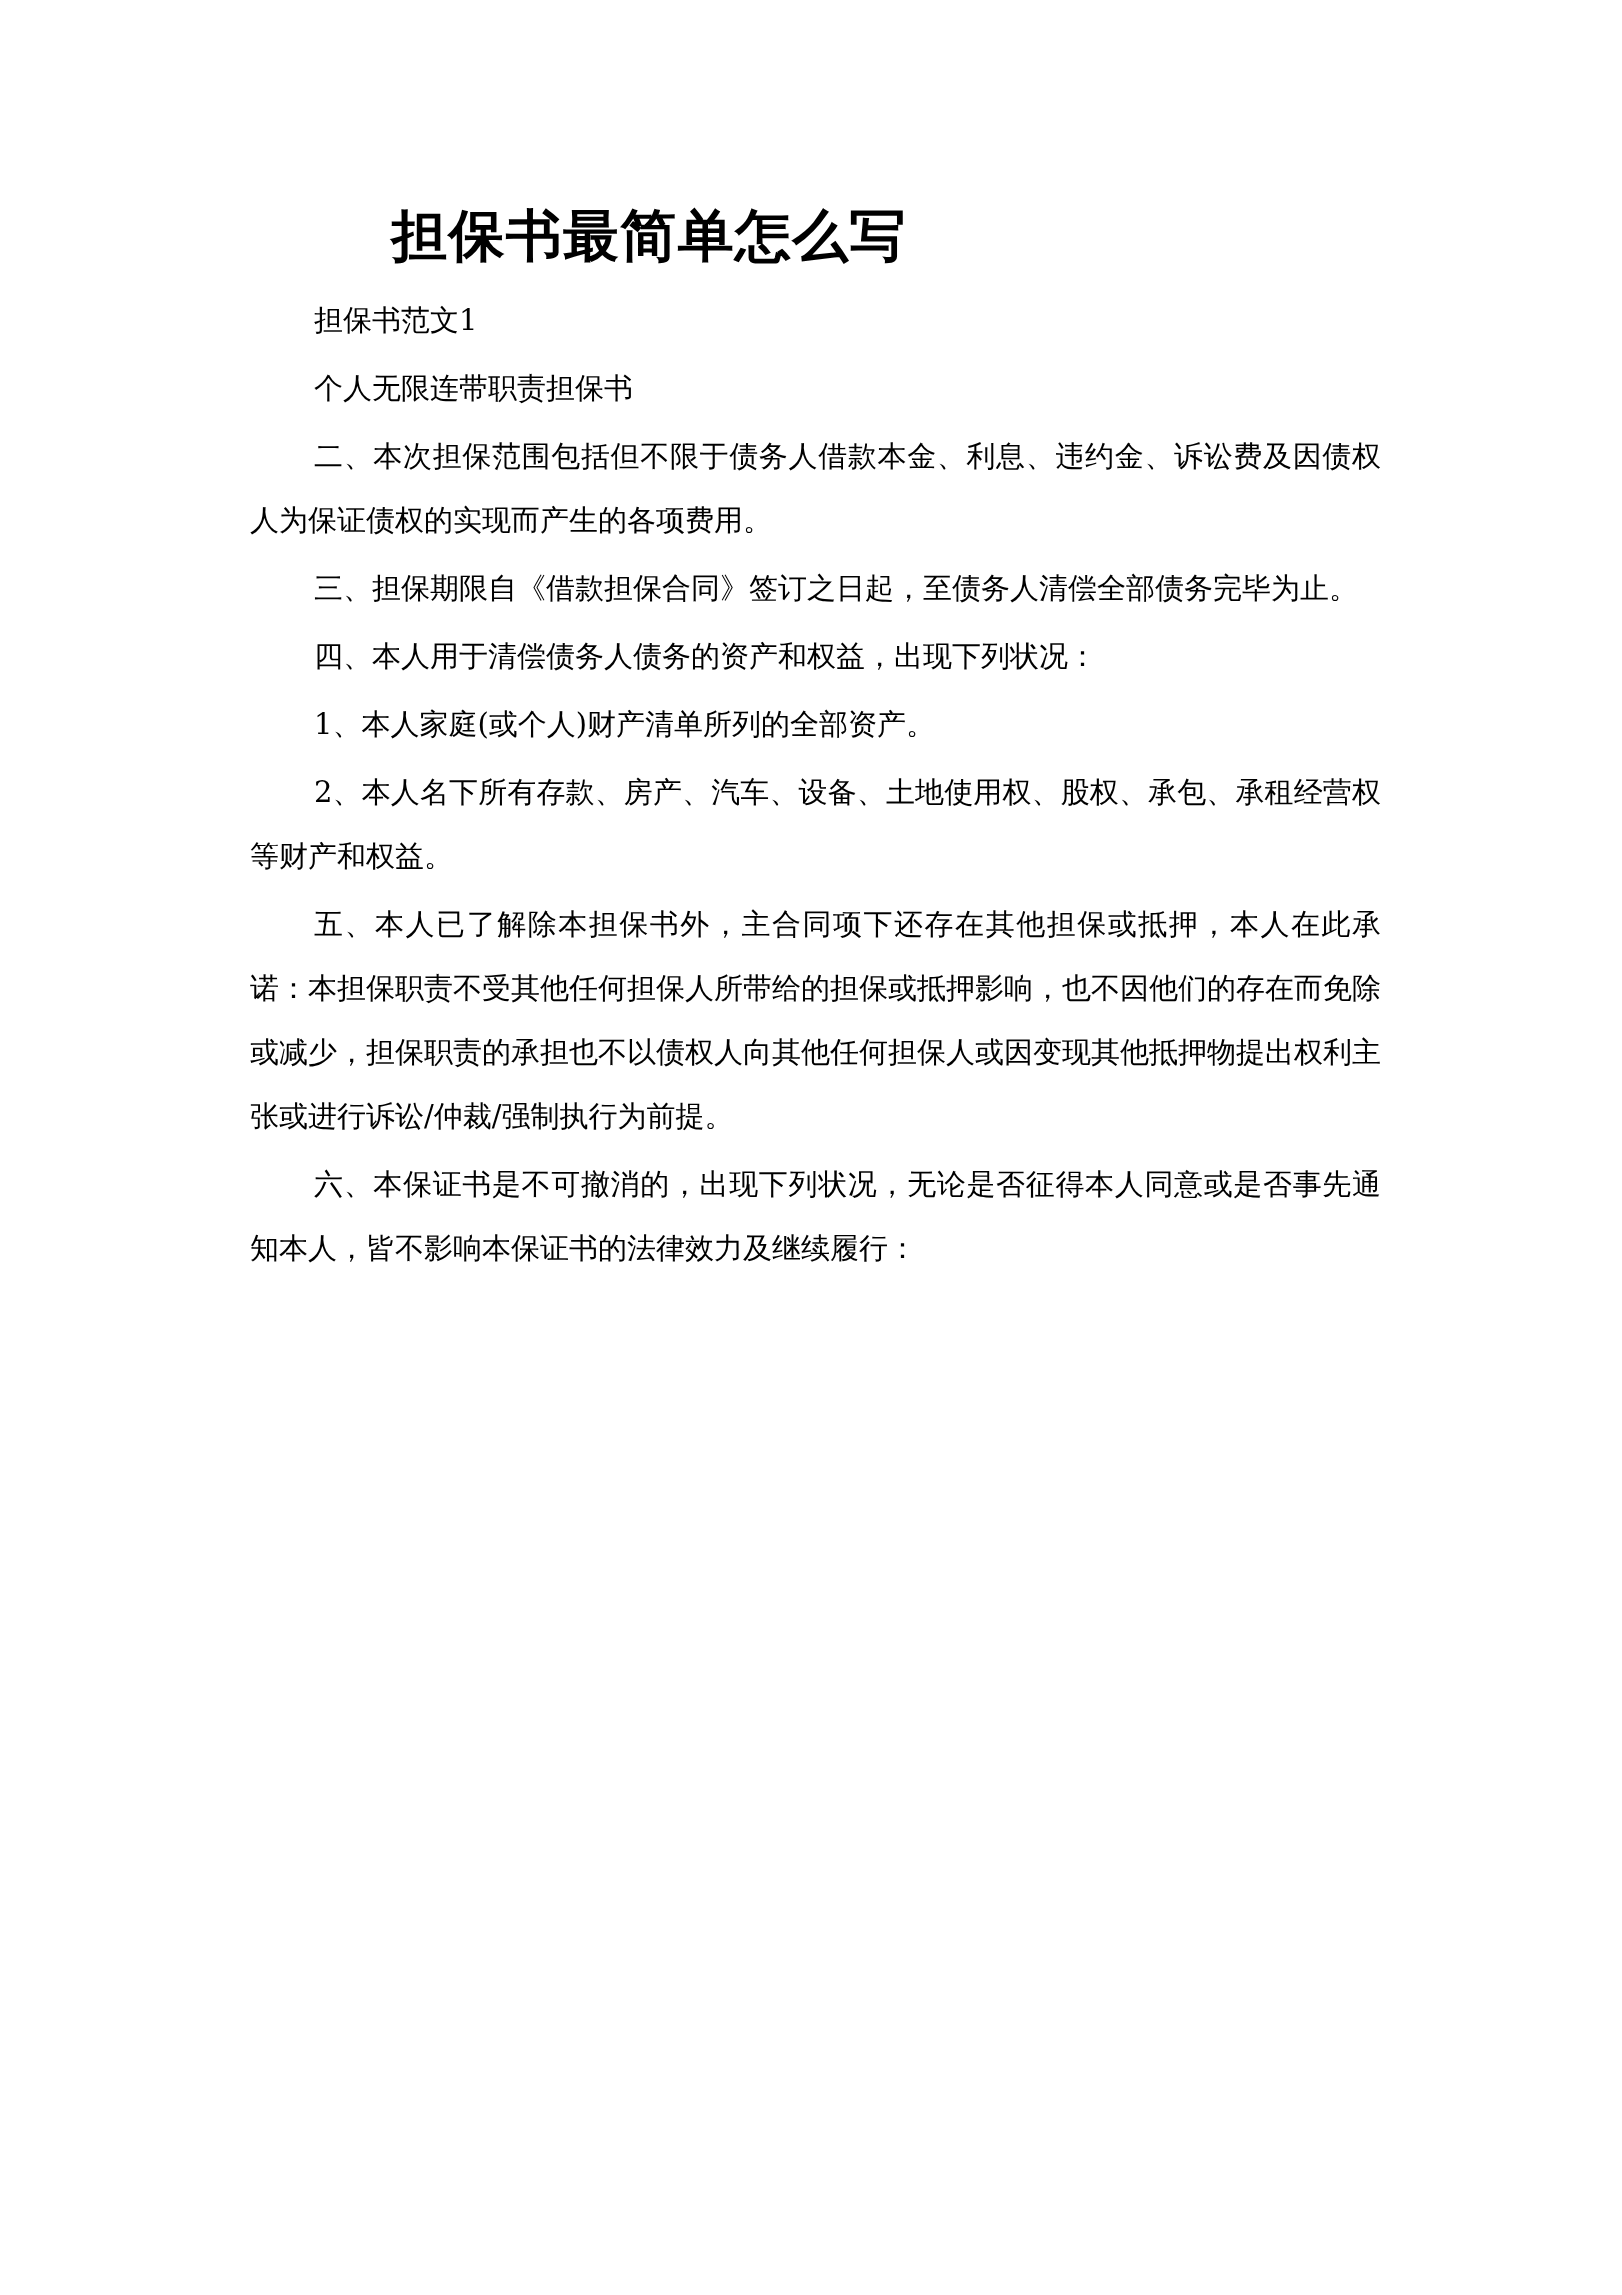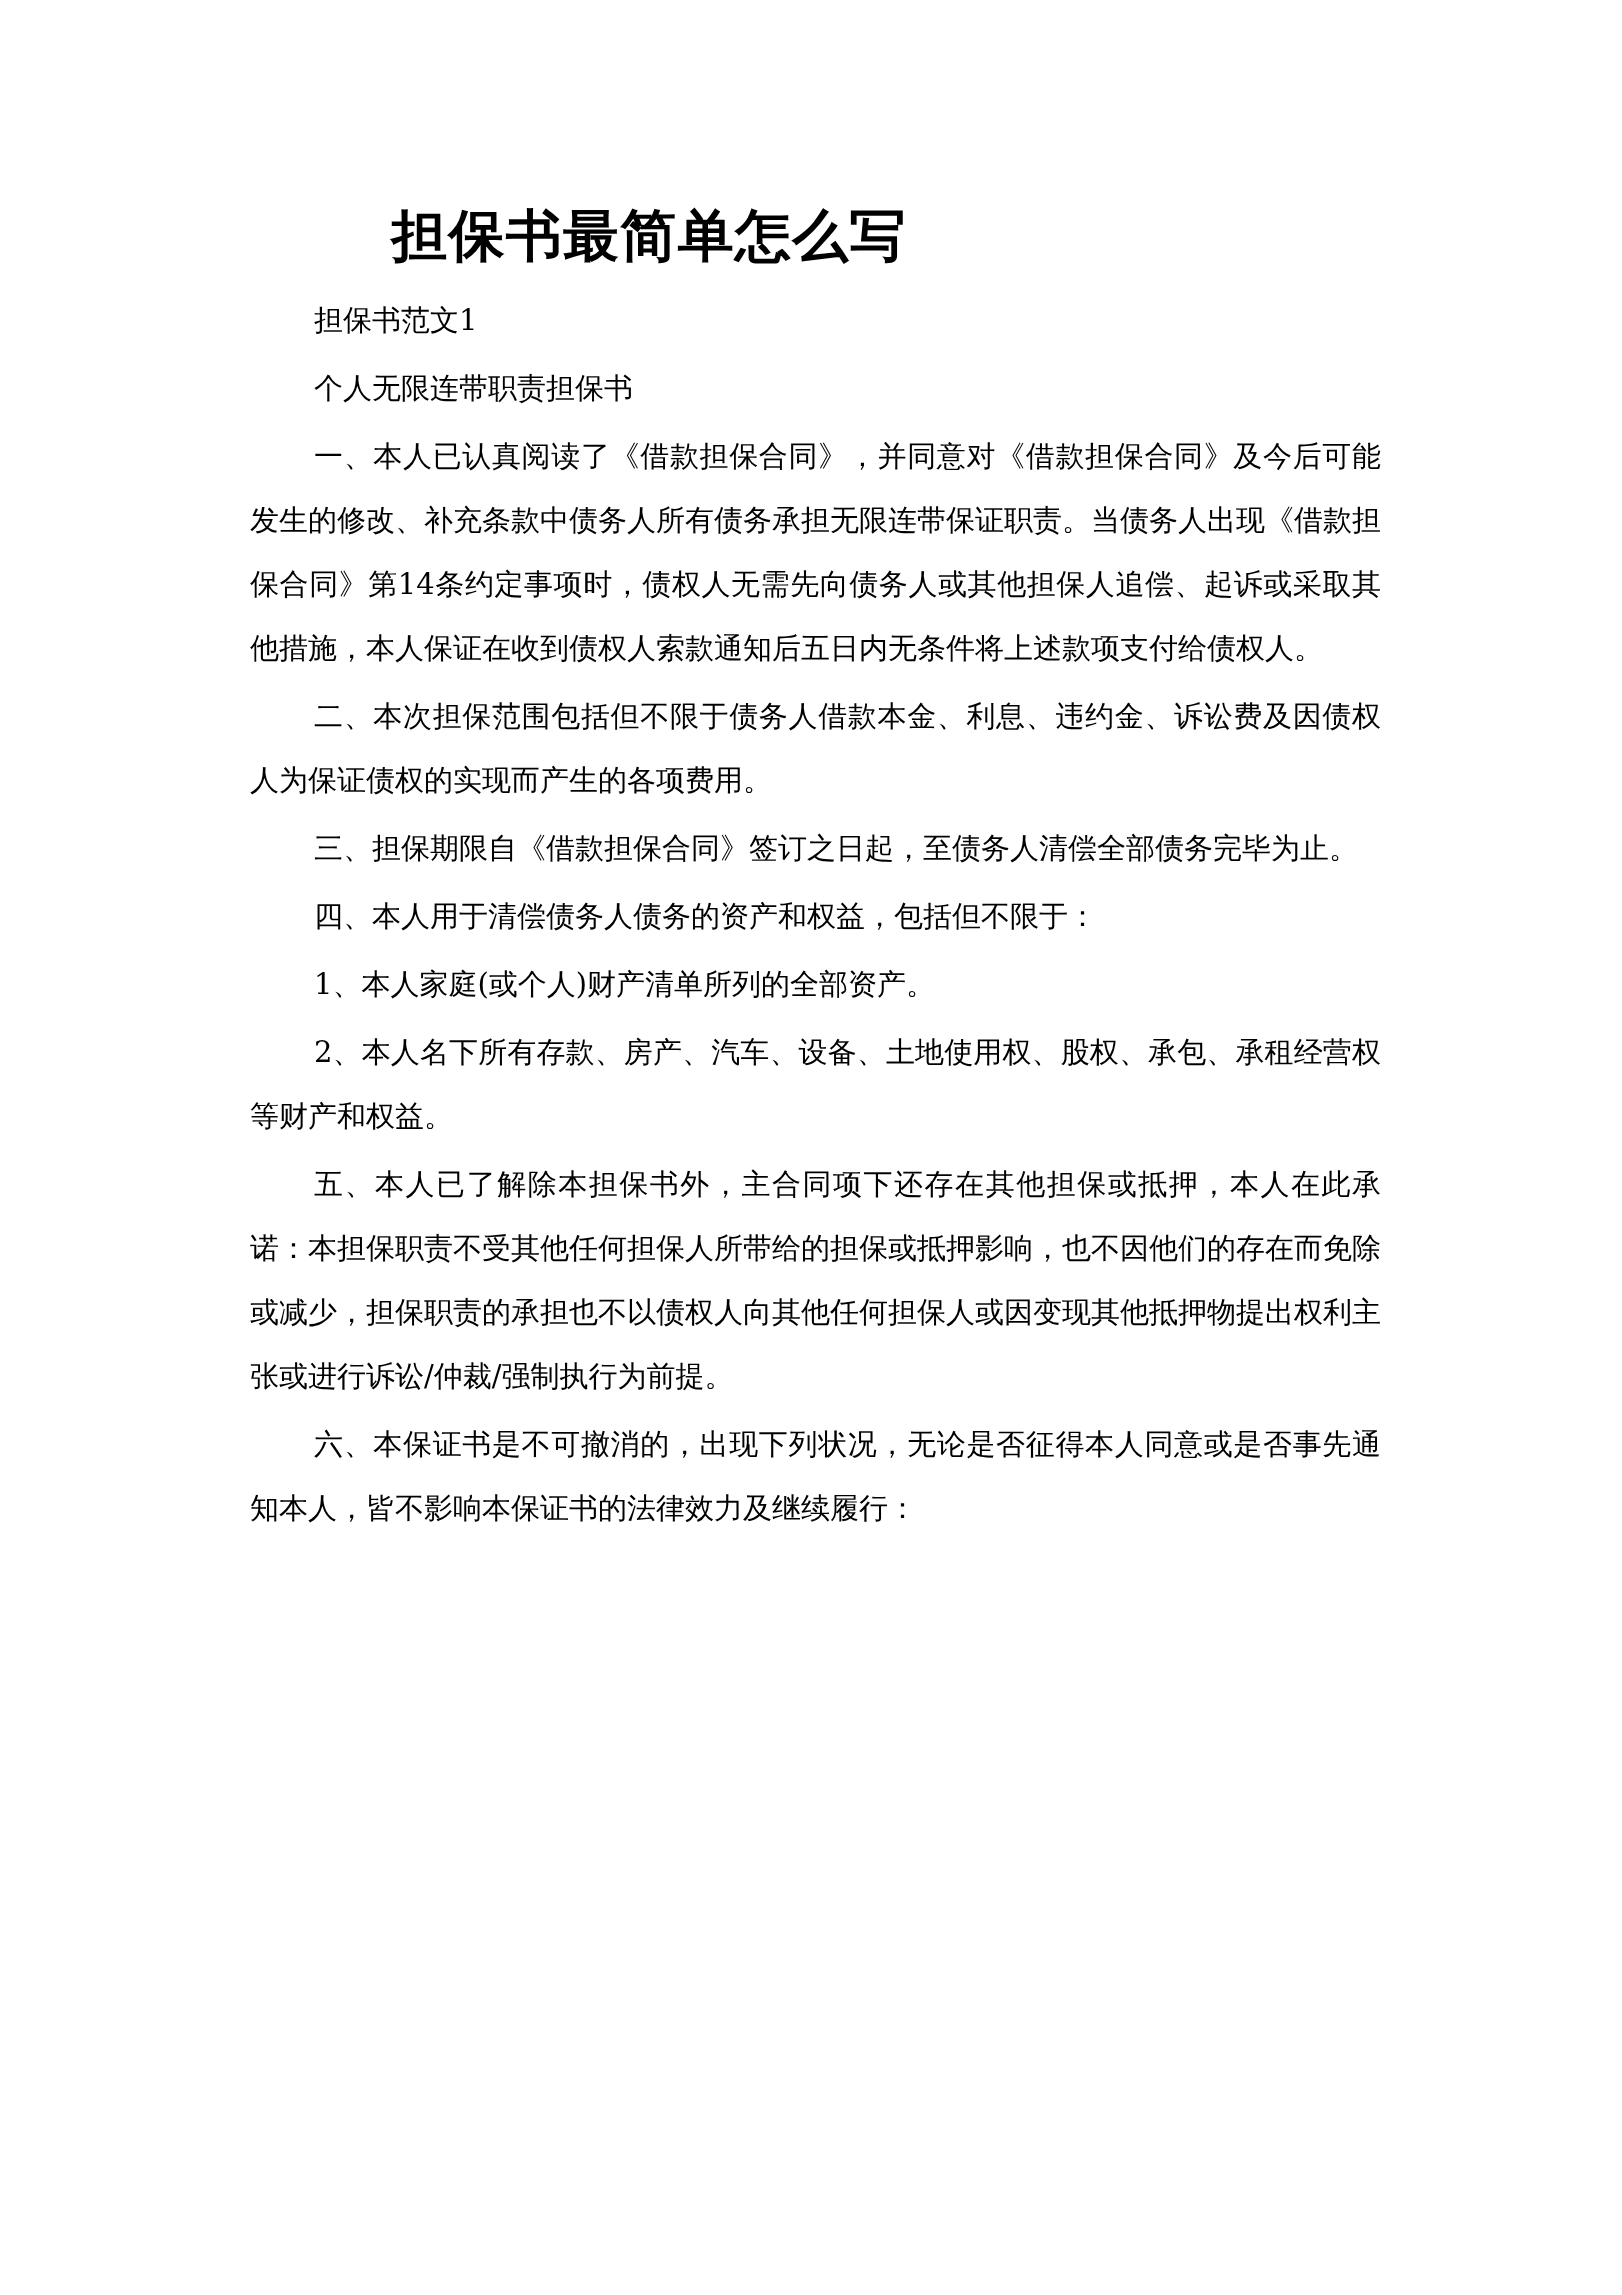--- a/index.html
+++ b/index.html
@@ -54,23 +54,22 @@
 </style>
 </head>
 <body>
 
 <div class="page">
   <div class="title">担保书最简单怎么写</div>
 
   <div class="body-text">
     <p class="first">担保书范文1</p>
     <p>个人无限连带职责担保书</p>
-    <p>一、本人已认真阅读了《借款担保合同》，并同意对《借款担保合同》及今后可能发生的修改、补充条款中债务人所有债务承担无限连带保证职责。当债务人出现《借款担保合同》第14条约定事项时，债权人无需先向债务人或其他担保人追偿、起诉或采取其他措施，本人保证在收到债权人索款通知后五日内无条件将上述款项支付给债权人。</p>
     <p>二、本次担保范围包括但不限于债务人借款本金、利息、违约金、诉讼费及因债权人为保证债权的实现而产生的各项费用。</p>
     <p>三、担保期限自《借款担保合同》签订之日起，至债务人清偿全部债务完毕为止。</p>
-    <p>四、本人用于清偿债务人债务的资产和权益，包括但不限于：</p>
+    <p>四、本人用于清偿债务人债务的资产和权益，出现下列状况：</p>
     <p>1、本人家庭(或个人)财产清单所列的全部资产。</p>
     <p>2、本人名下所有存款、房产、汽车、设备、土地使用权、股权、承包、承租经营权等财产和权益。</p>
     <p>五、本人已了解除本担保书外，主合同项下还存在其他担保或抵押，本人在此承诺：本担保职责不受其他任何担保人所带给的担保或抵押影响，也不因他们的存在而免除或减少，担保职责的承担也不以债权人向其他任何担保人或因变现其他抵押物提出权利主张或进行诉讼/仲裁/强制执行为前提。</p>
     <p>六、本保证书是不可撤消的，出现下列状况，无论是否征得本人同意或是否事先通知本人，皆不影响本保证书的法律效力及继续履行：</p>
   </div>
 </div>
 
 
 </body></html>

